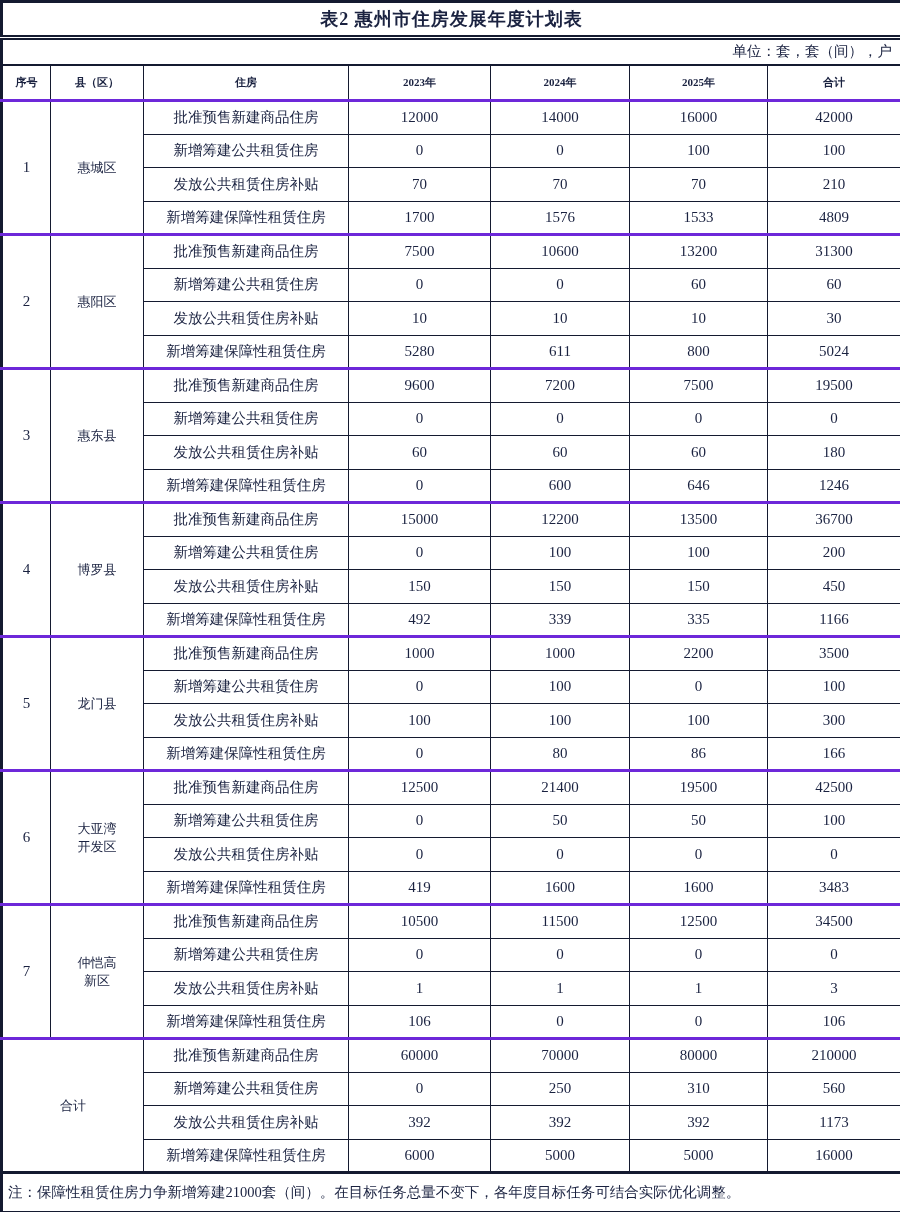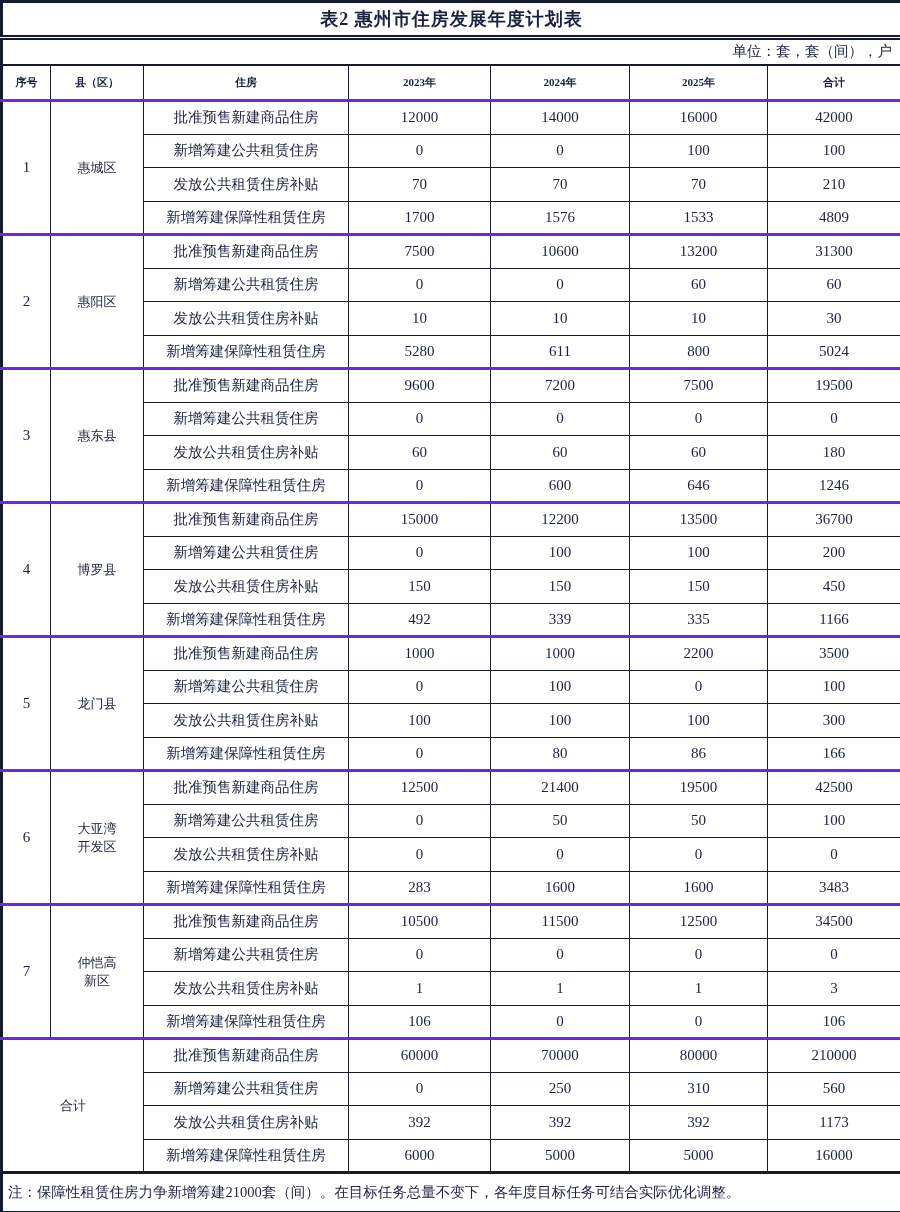--- a/index.html
+++ b/index.html
@@ -256,21 +256,21 @@
       </tr>
       <tr>
         <td class="row-label-cell">发放公共租赁住房补贴</td>
         <td class="value-cell">0</td>
         <td class="value-cell">0</td>
         <td class="value-cell">0</td>
         <td class="value-cell">0</td>
       </tr>
       <tr>
         <td class="row-label-cell">新增筹建保障性租赁住房</td>
-        <td class="value-cell">283</td>
+        <td class="value-cell">419</td>
         <td class="value-cell">1600</td>
         <td class="value-cell">1600</td>
         <td class="value-cell">3483</td>
       </tr>
       <tr class="block-start">
         <td class="serial-cell" rowspan="4">7</td>
         <td class="district-cell" rowspan="4">仲恺高新区</td>
         <td class="row-label-cell">批准预售新建商品住房</td>
         <td class="value-cell">10500</td>
         <td class="value-cell">11500</td>

